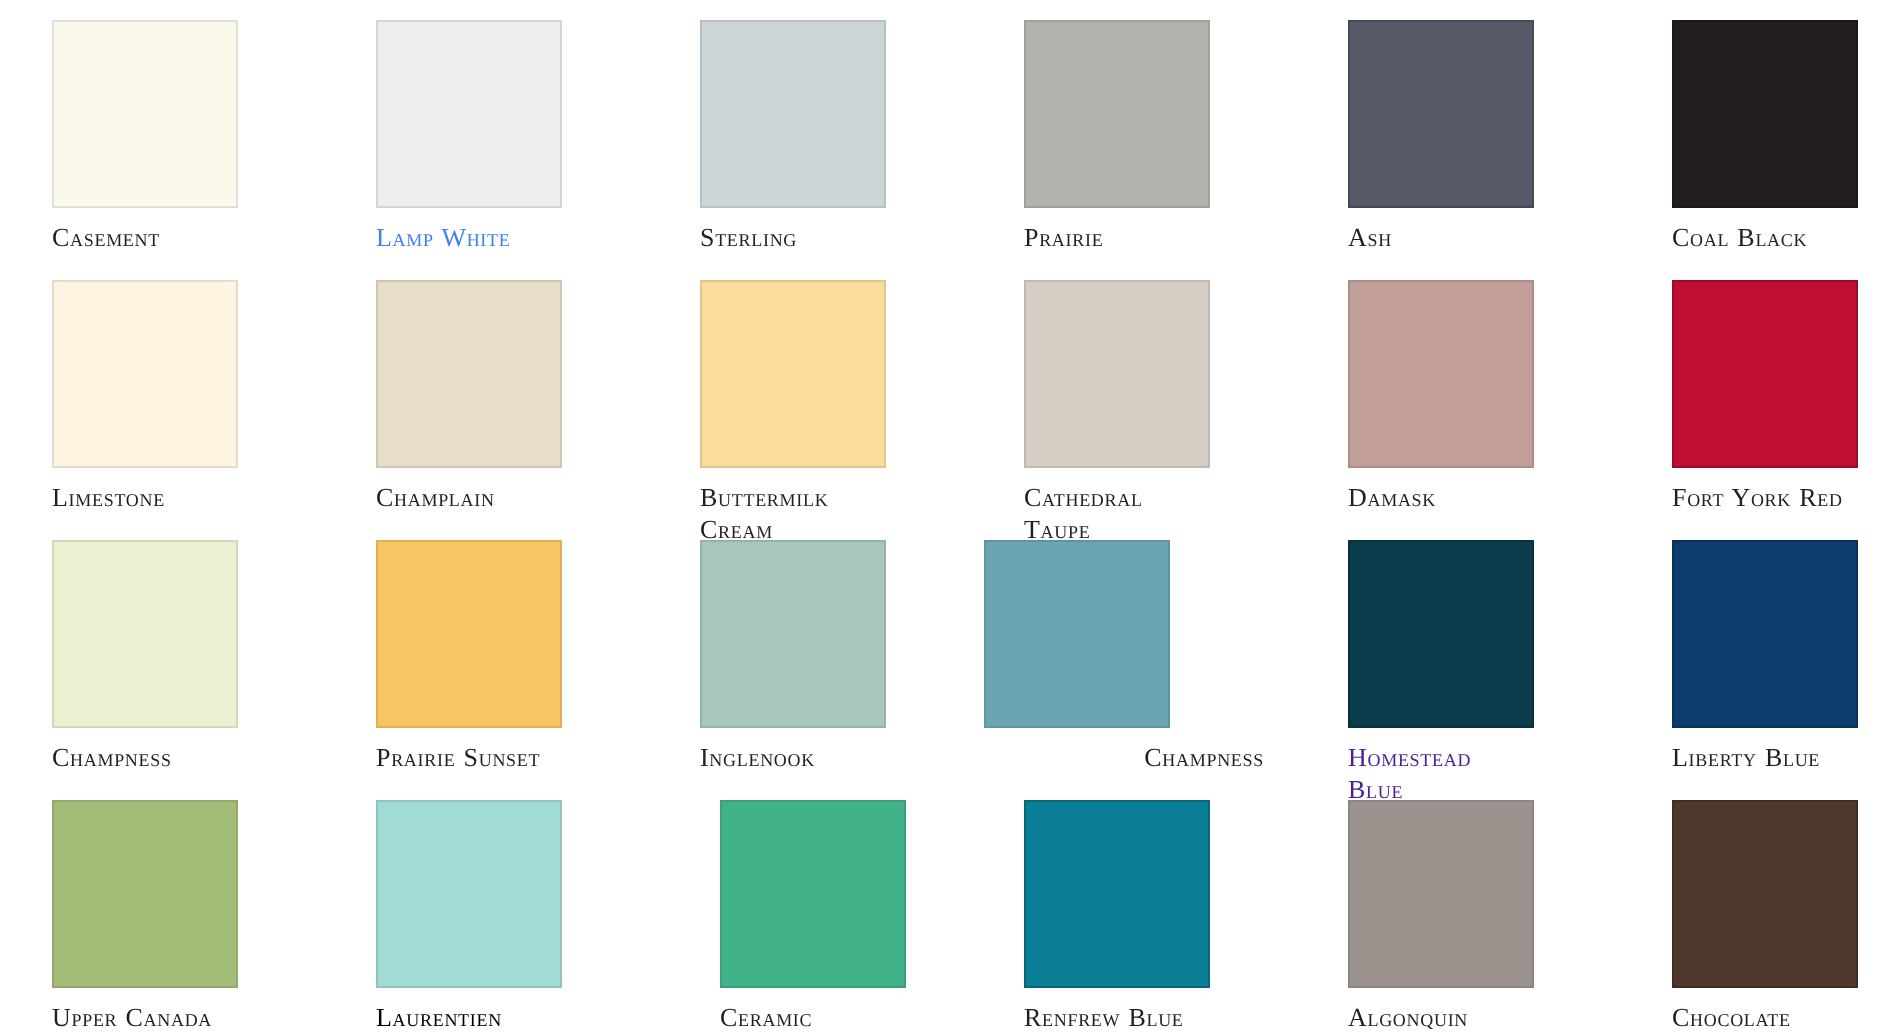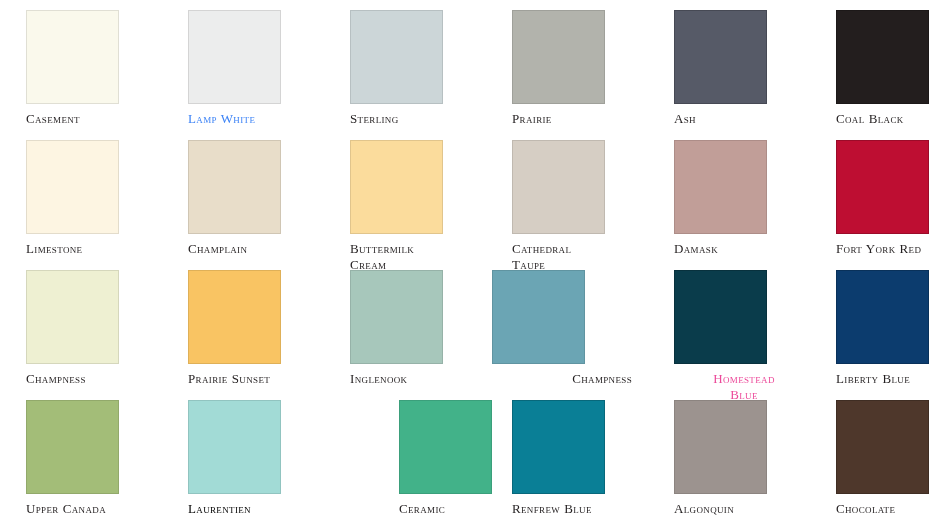--- a/index.html
+++ b/index.html
@@ -112,37 +112,37 @@
     <div class="swatch-cell" style="left: 350px; top: 270px;">
       <div class="swatch-chip" title="Inglenook" style="background: rgb(167, 199, 187);"></div>
       <div class="swatch-label" style="color: rgb(35, 31, 32);">Inglenook</div>
     </div>
     <div class="swatch-cell" style="left: 492px; top: 270px; text-align: right;">
       <div class="swatch-chip" title="Champness" style="background: rgb(107, 165, 180);"></div>
       <div class="swatch-label" style="color: rgb(35, 31, 32);">Champness</div>
     </div>
     <div class="swatch-cell" style="left: 674px; top: 270px;">
       <div class="swatch-chip is-dark" title="Homestead Blue" style="background: rgb(10, 60, 75);"></div>
-      <div class="swatch-label" style="color: #ec4899; text-align: center;">Homestead
+      <div class="swatch-label" style="color: #4c1d95;">Homestead
 Blue</div>
     </div>
     <div class="swatch-cell" style="left: 836px; top: 270px;">
       <div class="swatch-chip is-dark" title="Liberty Blue" style="background: rgb(12, 60, 110);"></div>
       <div class="swatch-label" style="color: rgb(35, 31, 32);">Liberty Blue</div>
     </div>
     <div class="swatch-cell" style="left: 26px; top: 400px;">
       <div class="swatch-chip" title="Upper Canada Green" style="background: rgb(163, 189, 120);"></div>
       <div class="swatch-label" style="color: rgb(35, 31, 32);">Upper Canada
 Green</div>
     </div>
     <div class="swatch-cell" style="left: 188px; top: 400px;">
       <div class="swatch-chip" title="Laurentien" style="background: rgb(162, 219, 214);"></div>
       <div class="swatch-label" style="color: #000000;">Laurentien</div>
     </div>
-    <div class="swatch-cell" style="left: 369px; top: 400px; padding-left: 30px;">
+    <div class="swatch-cell" style="left: 330px; top: 400px; padding-left: 30px;">
       <div class="swatch-chip" title="Ceramic" style="background: rgb(66, 178, 137);"></div>
       <div class="swatch-label" style="color: rgb(35, 31, 32);">Ceramic</div>
     </div>
     <div class="swatch-cell" style="left: 512px; top: 400px;">
       <div class="swatch-chip is-dark" title="Renfrew Blue" style="background: rgb(10, 127, 150);"></div>
       <div class="swatch-label" style="color: rgb(35, 31, 32);">Renfrew Blue</div>
     </div>
     <div class="swatch-cell" style="left: 674px; top: 400px;">
       <div class="swatch-chip" title="Algonquin" style="background: rgb(156, 147, 143);"></div>
       <div class="swatch-label" style="color: rgb(35, 31, 32);">Algonquin</div>

